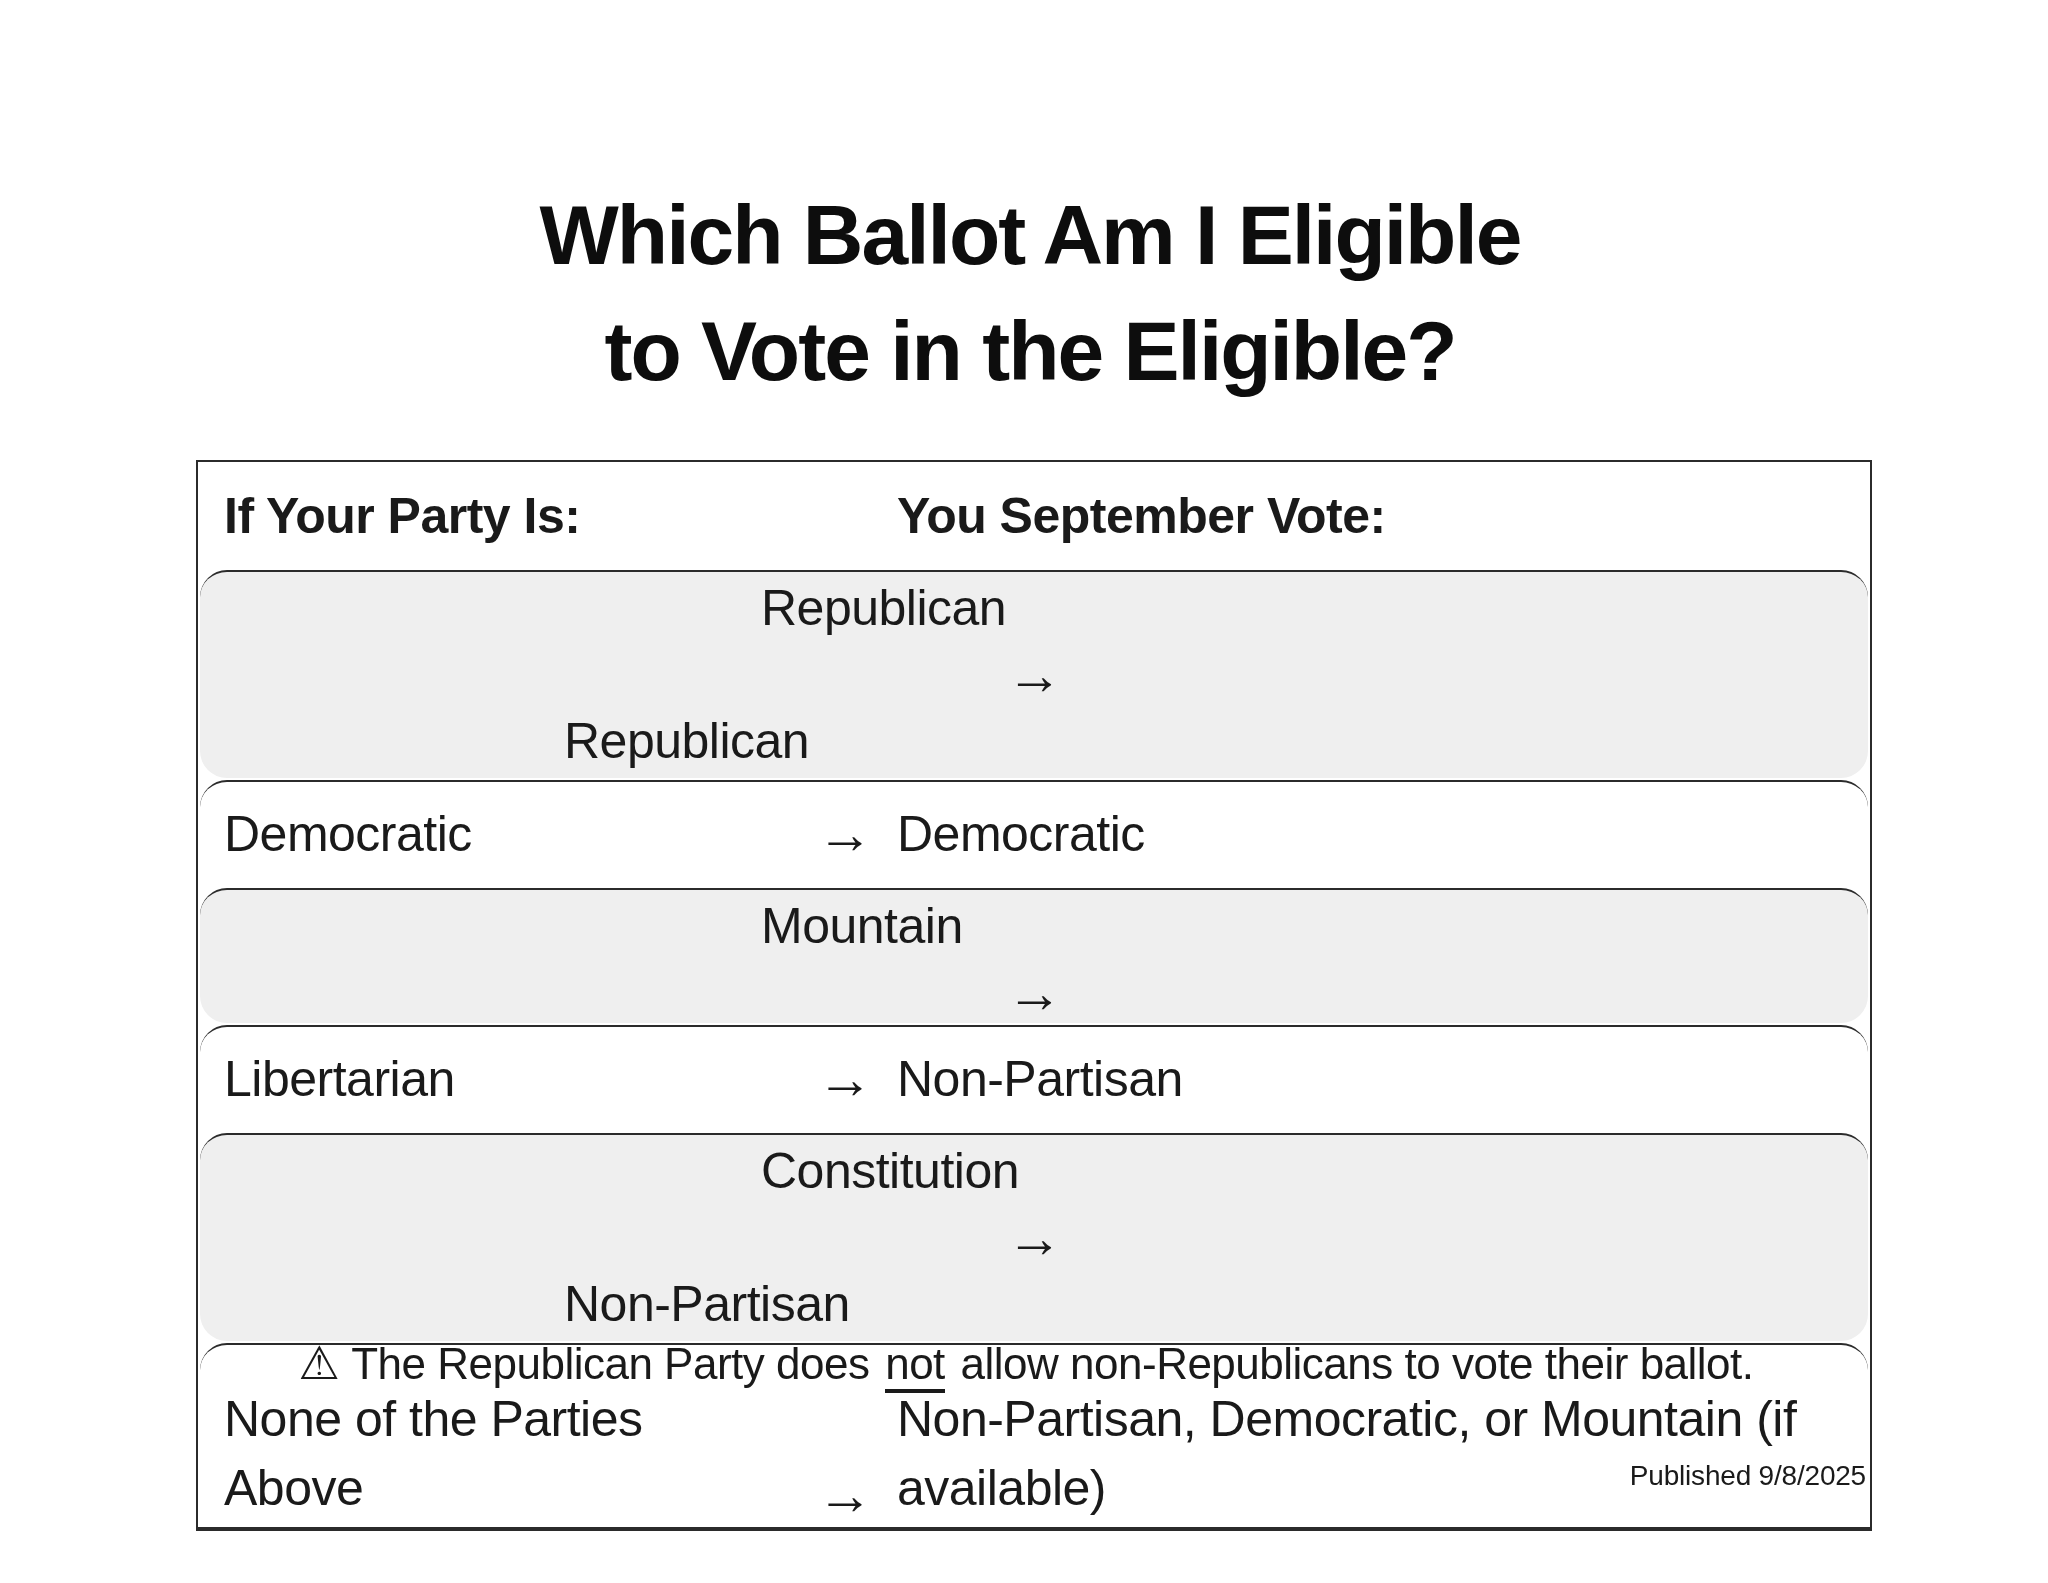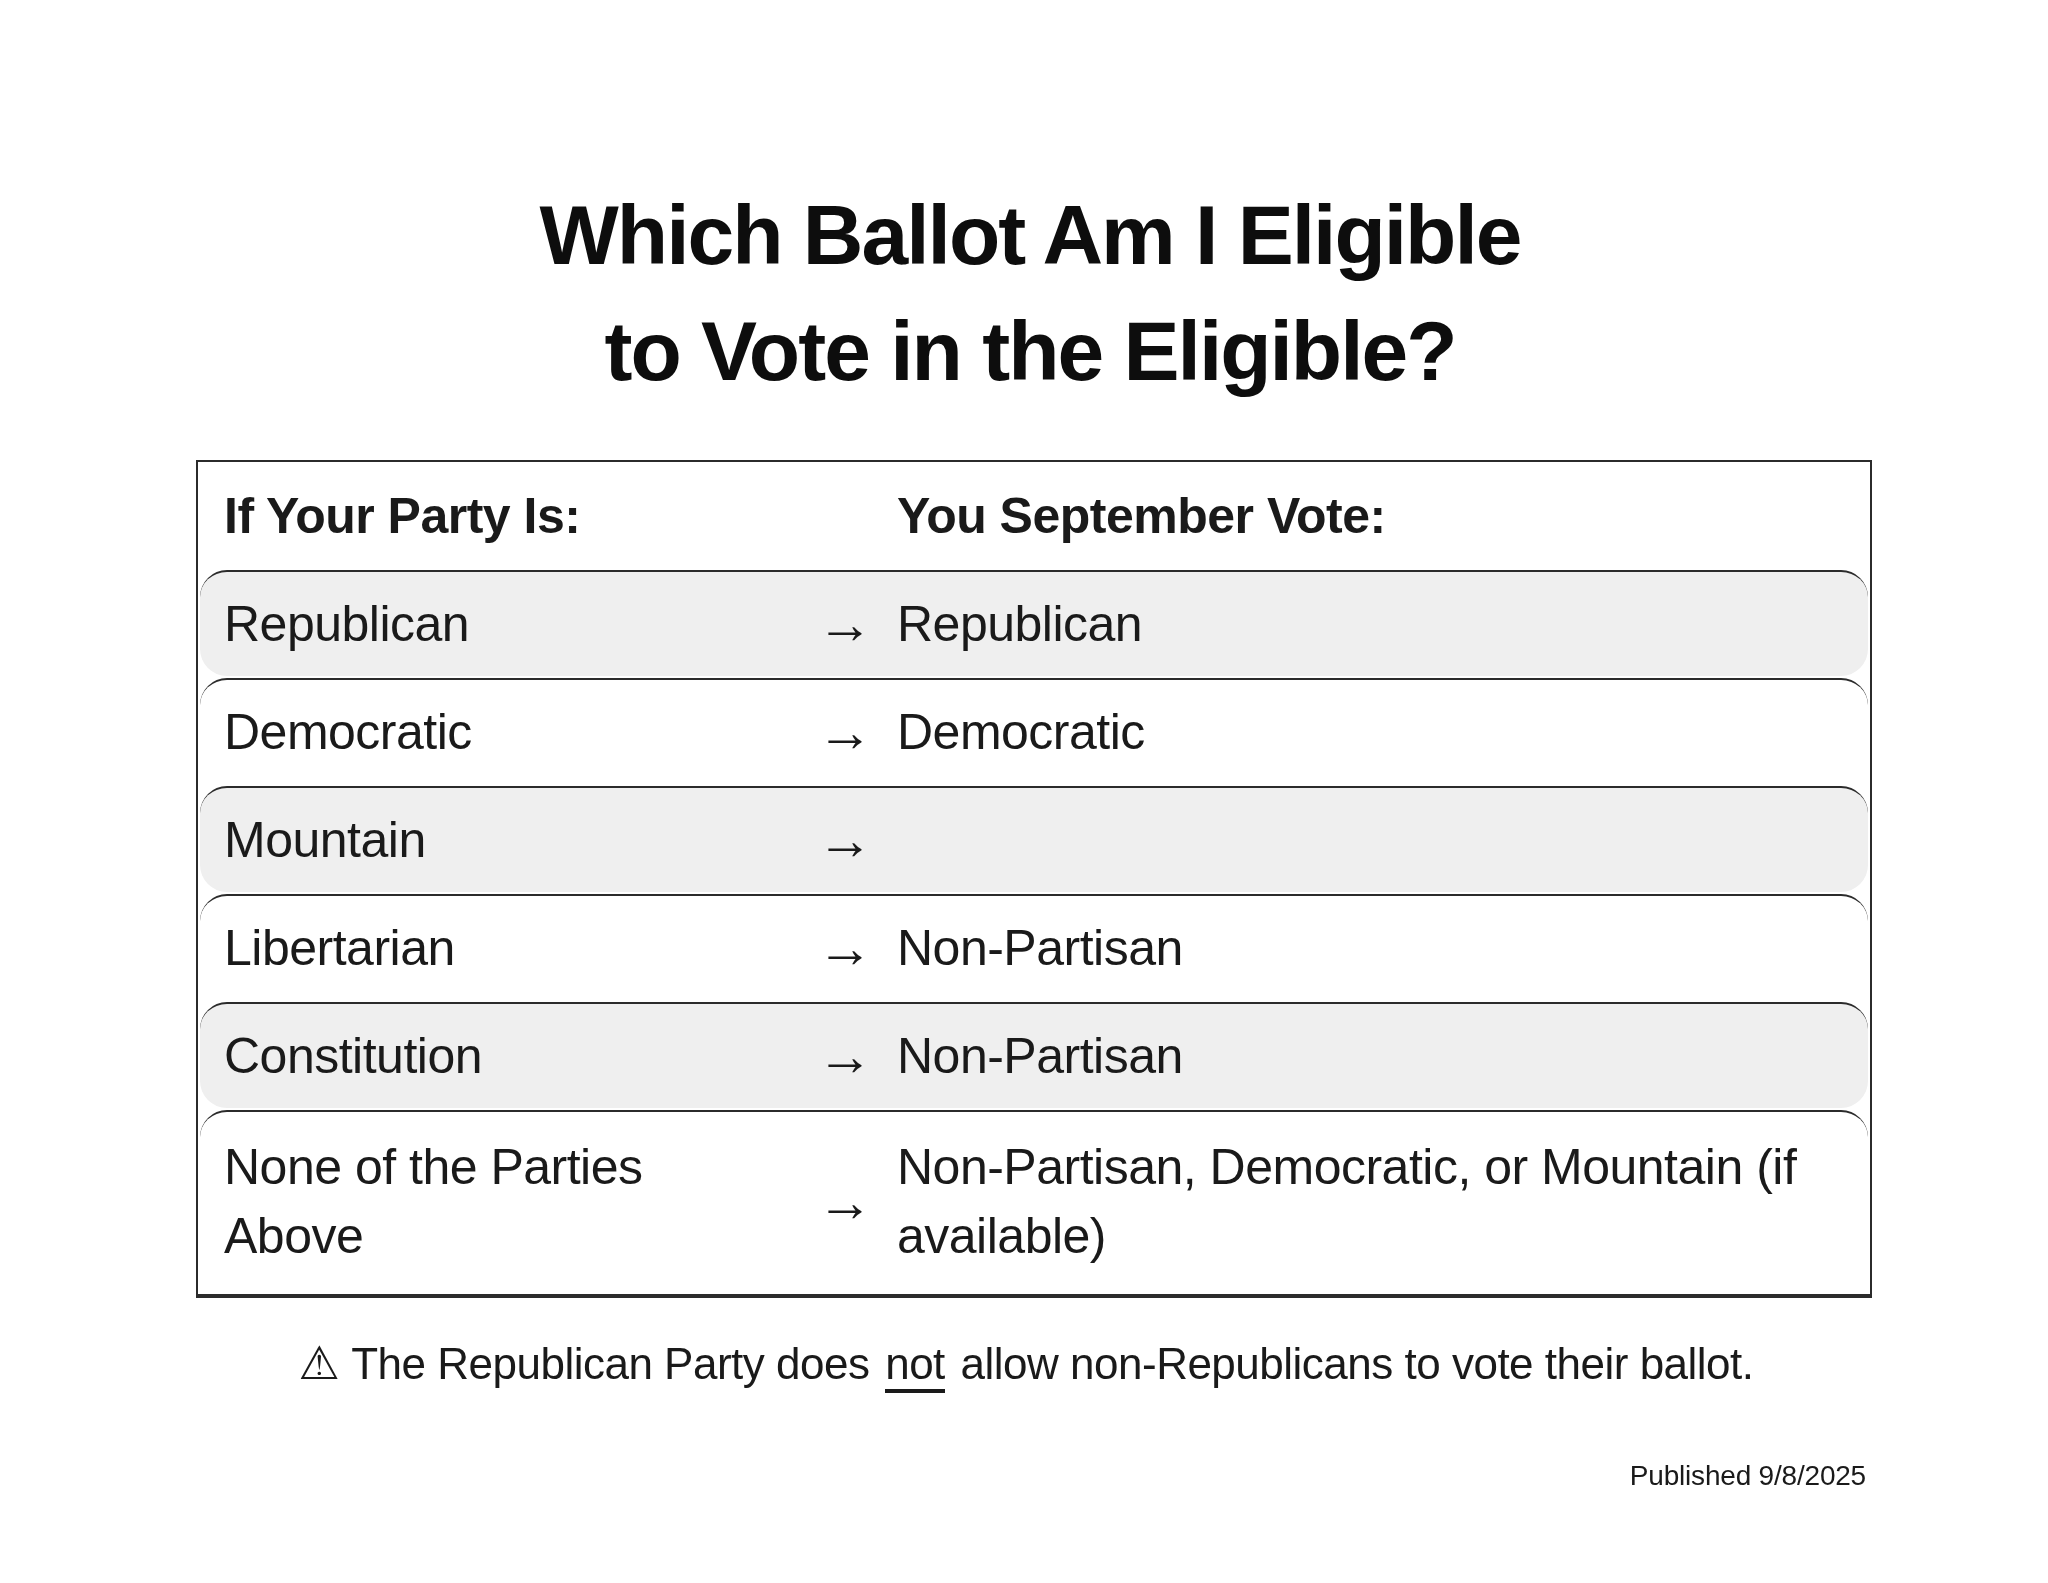--- a/index.html
+++ b/index.html
@@ -48,22 +48,22 @@
     display: flex;
     align-items: center;
     min-height: 106px;
     border-top: 2px solid var(--border);
     font-size: 50px;
     letter-spacing: -0.5px;
     line-height: 1.38;
     border-radius: 27px;
   }
   .t-row.header-row { border-top: none; min-height: 104px; font-weight: 700; }
-  .t-row.last-row { min-height: 182px; }
-  .t-row.shaded { background: var(--shaded-row); }
+  .t-row.last-row { min-height: 182px; align-items: flex-end; }
+  .t-row.shaded { background: var(--shaded-row); flex-direction: column; }
   .col-party {
     width: 590px;
     padding-left: 22px;
     padding-right: 10px;
     flex: 0 0 auto;
   }
   .col-arrow {
     width: 97px;
     flex: 0 0 auto;
     display: flex;

